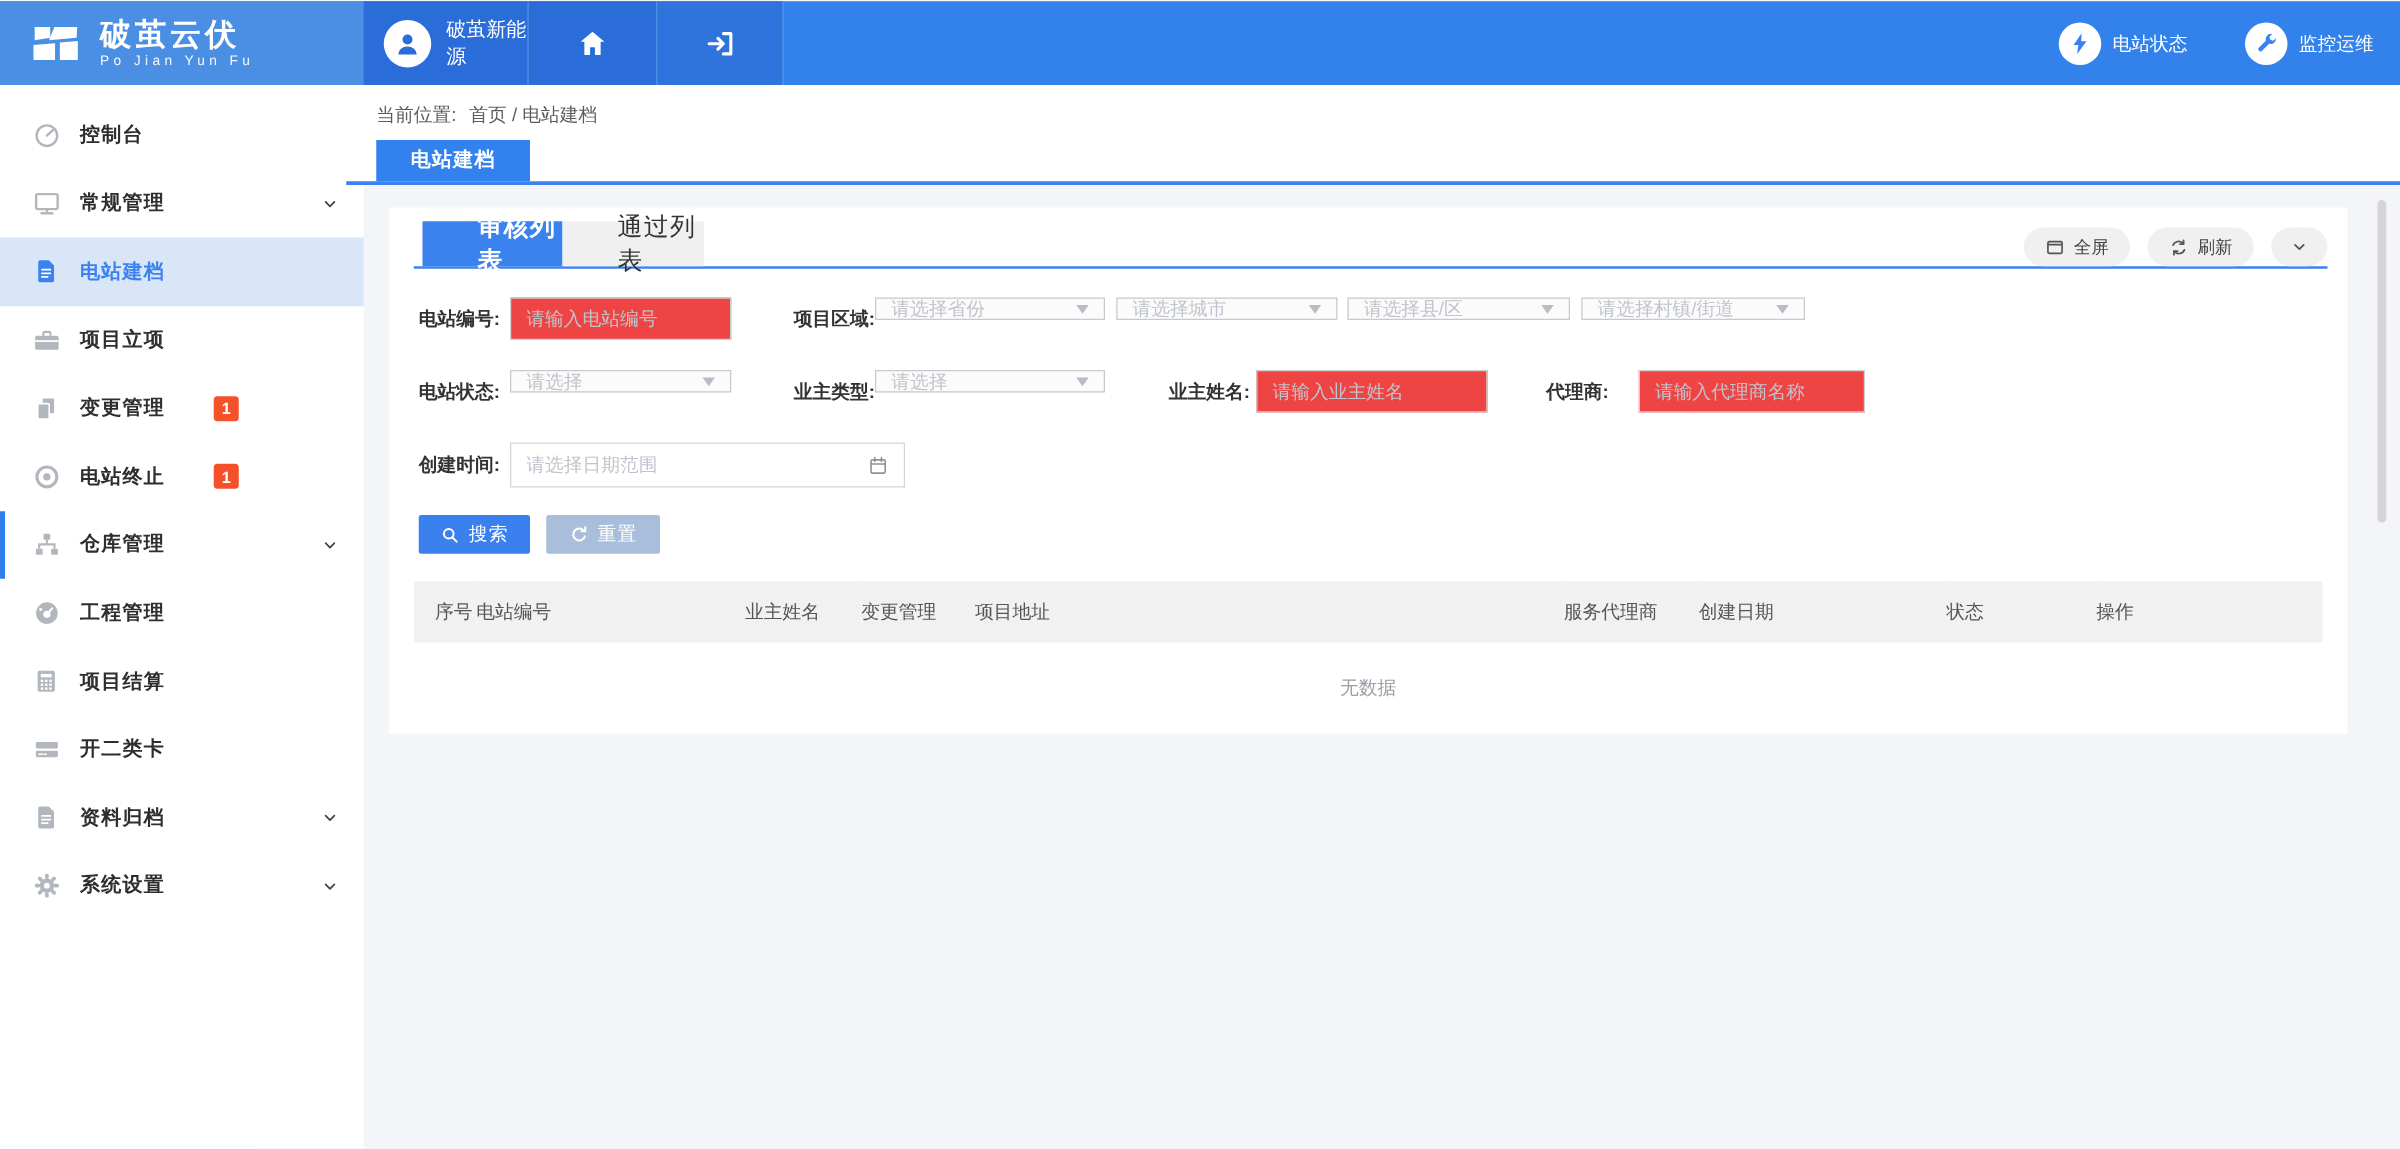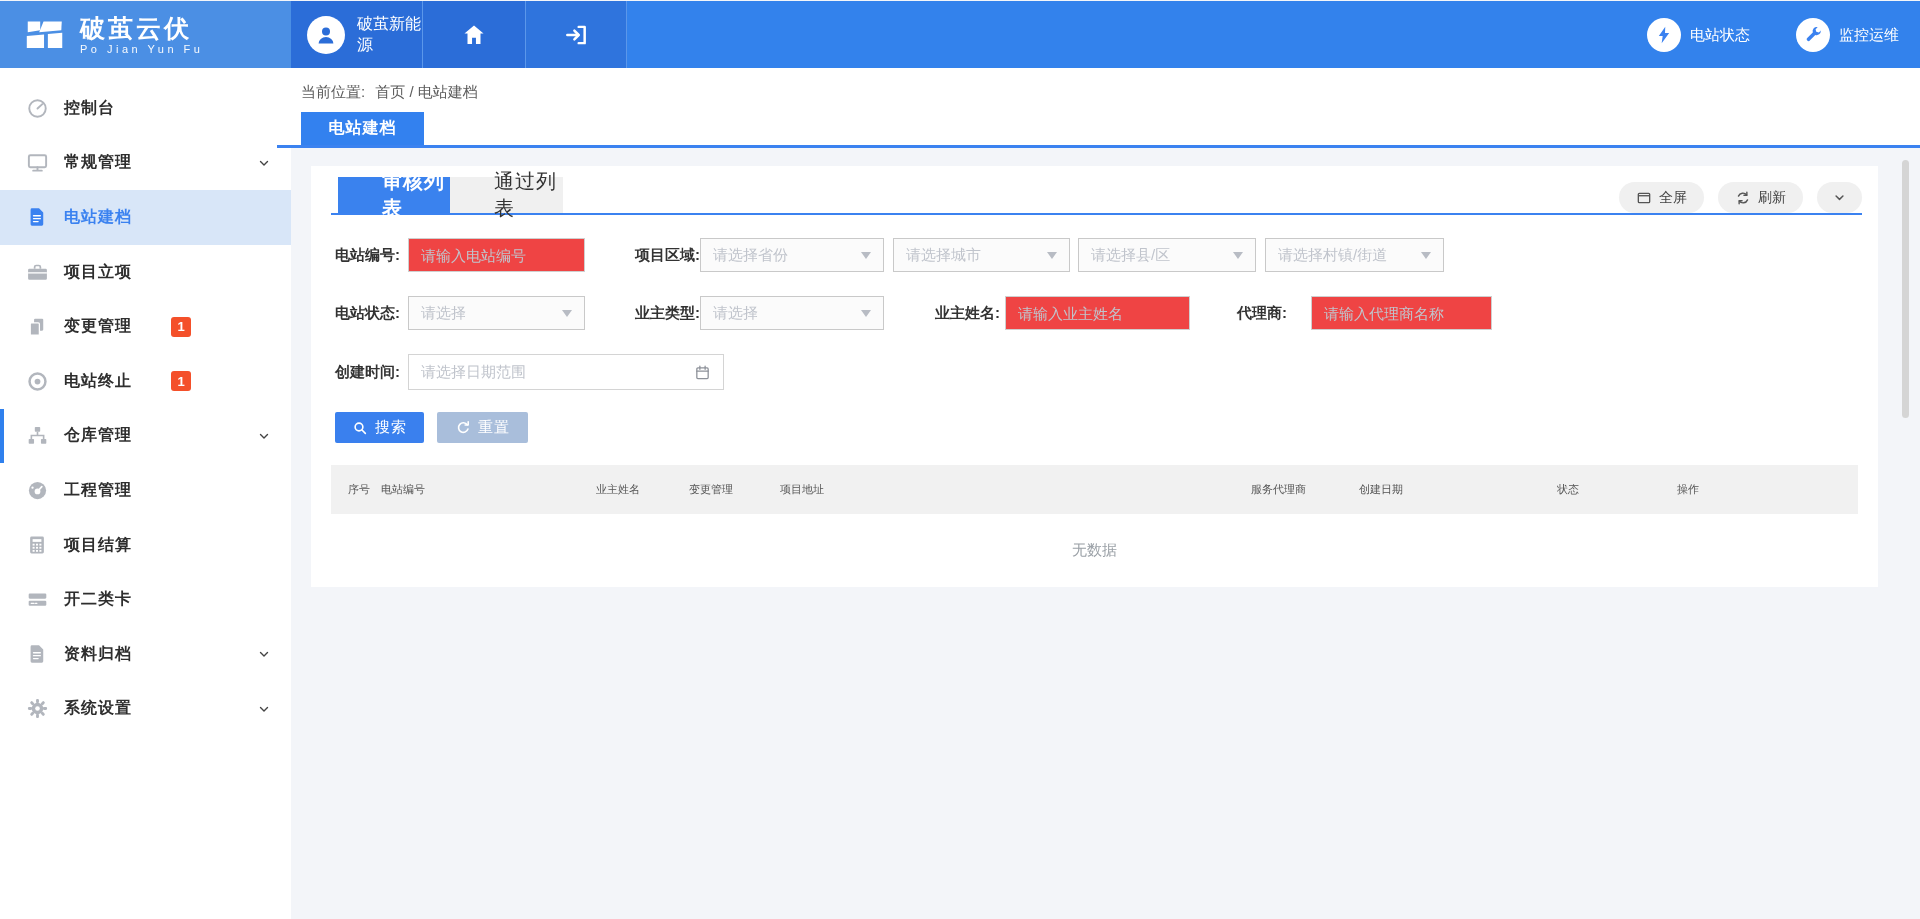--- a/index.html
+++ b/index.html
@@ -62,38 +62,38 @@
   .toolbar { margin-left:auto; display:flex; gap:14px; align-items:flex-start; padding-top:3px; }
   .pill { height:31px; border-radius:16px; background:#f0f0f0; display:flex; align-items:center; gap:7px; padding:0 17px; font-size:14px; color:#444; cursor:pointer; }
   .pill-sm { width:45px; justify-content:center; padding:0; }
 
   
   .filters { position:absolute; left:0; top:0; right:0; }
   .flabel { position:absolute; height:34px; display:flex; align-items:center; font-size:15px; font-weight:700; color:#333; white-space:nowrap; }
   .tinput { position:absolute; height:34px; border:1px solid #cfcfcf; background:#ef4444; padding:0 12px; font-size:15px; color:#333;
     font-family:"Liberation Sans","DejaVu Sans",sans-serif; outline:none; }
   .tinput::placeholder { color:#c0c4cc; }
-  .sel { position:absolute; height:34px; border:1px solid #c9c9c9; background:#fbfbfb; display:flex; align-items:center;
+  .sel { position:absolute; height:18px; border:1px solid #c9c9c9; background:#fbfbfb; display:flex; align-items:center;
     padding:0 28px 0 12px; font-size:15px; color:#c0c4cc; cursor:pointer; }
   .sel .caret { position:absolute; right:12px; top:50%; margin-top:-3px; width:0; height:0;
     border-left:5.5px solid transparent; border-right:5.5px solid transparent; border-top:7px solid #b8bcc4; }
   .datebox { position:absolute; height:36px; border:1px solid #d4d4d4; background:#fff; display:flex; align-items:center;
     padding:0 12px; font-size:15px; color:#c0c4cc; cursor:text; }
   .datebox .cal { margin-left:auto; color:#8d9199; }
 
   .btn { position:absolute; height:31px; border:none; border-radius:2px; display:flex; align-items:center; justify-content:center;
     gap:7px; font-size:15px; color:#fff; cursor:pointer; font-family:inherit; letter-spacing:1px; }
   .btn-search { left:24px; top:246px; width:89px; background:#3a80ee; }
   .btn-reset { left:126px; top:246px; width:91px; background:#a9bedb; }
 
   
   .table-wrap { position:absolute; left:20px; right:20px; top:299px; }
   table { width:100%; border-collapse:collapse; table-layout:fixed; }
   thead tr { background:#f1f1f1; height:49px; }
-  th { font-size:11px; font-weight:400; color:#555; text-align:left; padding:0; white-space:nowrap; overflow:hidden; }
+  th { font-size:15px; font-weight:400; color:#555; text-align:left; padding:0; white-space:nowrap; overflow:hidden; }
   th:first-child { padding-left:17px; }
   .empty { height:72px; display:flex; align-items:center; justify-content:center; color:#9aa0a6; font-size:15px; }
 
   
   .scroll-thumb { position:absolute; right:11px; top:160px; width:7px; height:258px; background:#d5d5d5; border-radius:4px; }
 </style>
 </head>
 <body>
 
 <div class="header">

